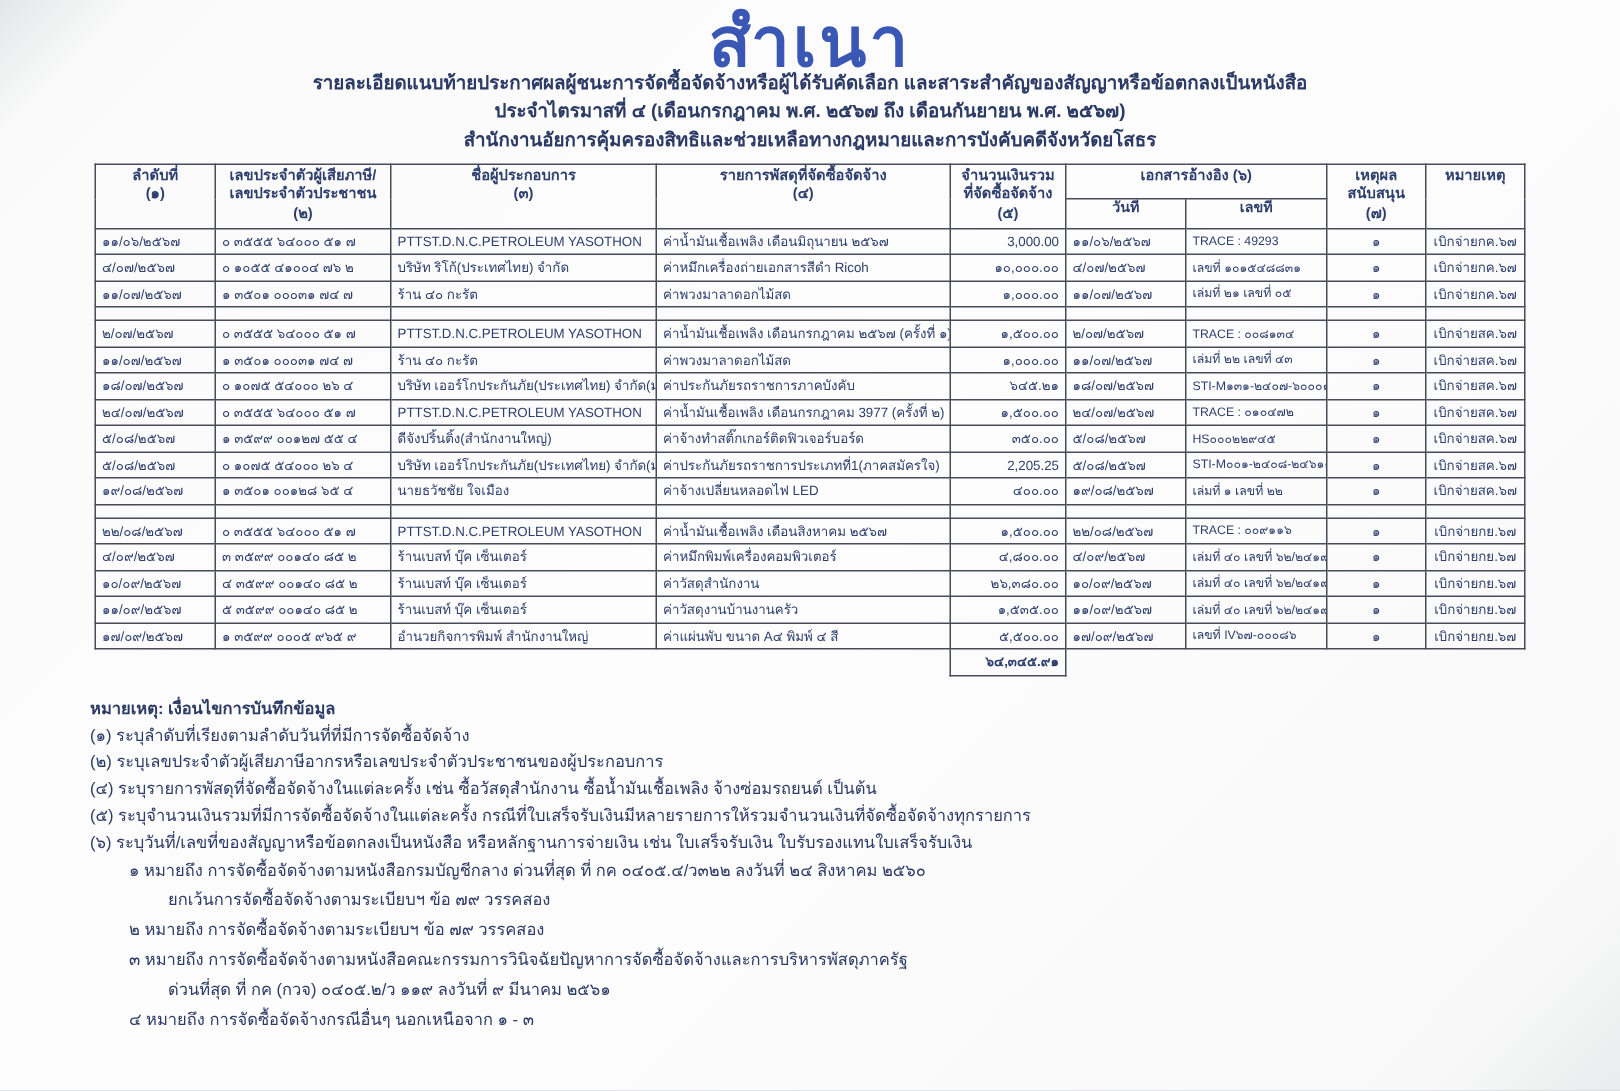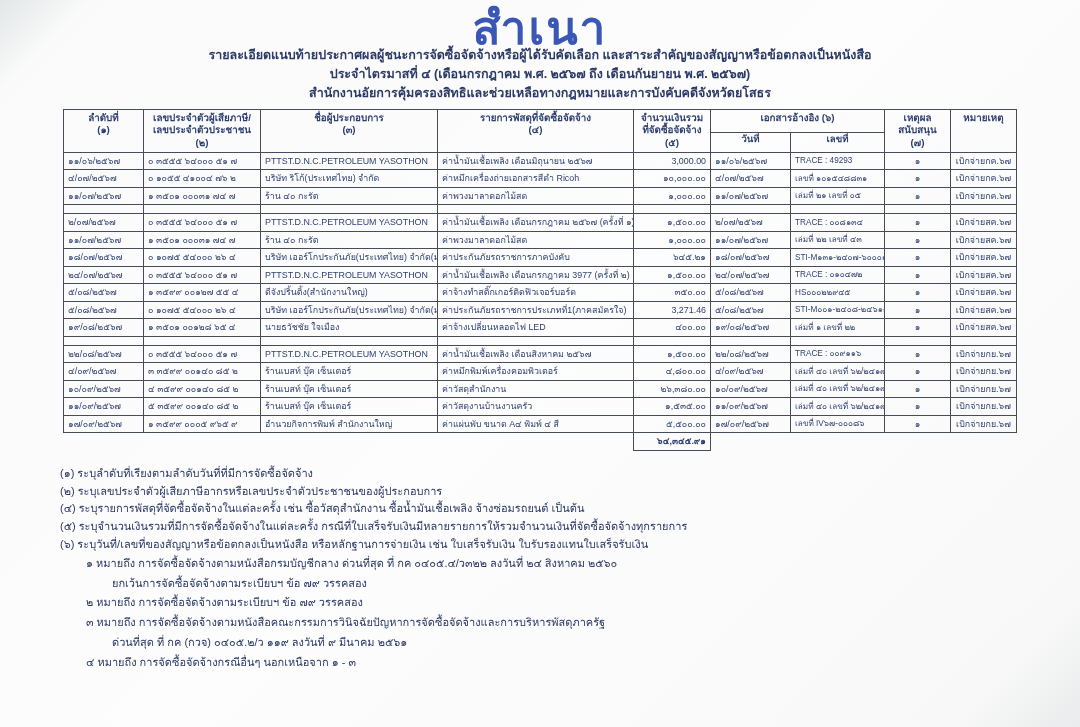--- a/index.html
+++ b/index.html
@@ -204,21 +204,21 @@
             <td>๕/๐๘/๒๕๖๗</td>
             <td class="refno">HS๐๐๐๒๒๙๔๕</td>
             <td class="ac">๑</td>
             <td class="ac">เบิกจ่ายสค.๖๗</td>
           </tr>
           <tr>
             <td>๕/๐๘/๒๕๖๗</td>
             <td>๐ ๑๐๗๕ ๕๔๐๐๐ ๒๖ ๔</td>
             <td>บริษัท เออร์โกประกันภัย(ประเทศไทย) จำกัด(มหาชน)</td>
             <td>ค่าประกันภัยรถราชการประเภทที่1(ภาคสมัครใจ)</td>
-            <td class="ar">3,271.46</td>
+            <td class="ar">2,205.25</td>
             <td>๕/๐๘/๒๕๖๗</td>
             <td class="refno">STI-M๐๐๑-๒๔๐๘-๒๔๖๑๑๔๕</td>
             <td class="ac">๑</td>
             <td class="ac">เบิกจ่ายสค.๖๗</td>
           </tr>
           <tr>
             <td>๑๙/๐๘/๒๕๖๗</td>
             <td>๑ ๓๕๐๑ ๐๐๑๒๘ ๖๕ ๔</td>
             <td>นายธวัชชัย  ใจเมือง</td>
             <td>ค่าจ้างเปลี่ยนหลอดไฟ LED</td>
@@ -303,20 +303,21 @@
             <td></td>
             <td></td>
             <td></td>
             <td></td>
           </tr>
         </tbody>
     </table>
   </div>
 
   <div class="notes">
+      <div class="note-line i1 b">หมายเหตุ: เงื่อนไขการบันทึกข้อมูล</div>
       <div class="note-line i1">(๑) ระบุลำดับที่เรียงตามลำดับวันที่ที่มีการจัดซื้อจัดจ้าง</div>
       <div class="note-line i1">(๒) ระบุเลขประจำตัวผู้เสียภาษีอากรหรือเลขประจำตัวประชาชนของผู้ประกอบการ</div>
       <div class="note-line i1">(๔) ระบุรายการพัสดุที่จัดซื้อจัดจ้างในแต่ละครั้ง เช่น ซื้อวัสดุสำนักงาน ซื้อน้ำมันเชื้อเพลิง จ้างซ่อมรถยนต์ เป็นต้น</div>
       <div class="note-line i1">(๕) ระบุจำนวนเงินรวมที่มีการจัดซื้อจัดจ้างในแต่ละครั้ง กรณีที่ใบเสร็จรับเงินมีหลายรายการให้รวมจำนวนเงินที่จัดซื้อจัดจ้างทุกรายการ</div>
       <div class="note-line i1">(๖) ระบุวันที่/เลขที่ของสัญญาหรือข้อตกลงเป็นหนังสือ หรือหลักฐานการจ่ายเงิน เช่น ใบเสร็จรับเงิน ใบรับรองแทนใบเสร็จรับเงิน</div>
       <div class="note-line i2">๑ หมายถึง การจัดซื้อจัดจ้างตามหนังสือกรมบัญชีกลาง ด่วนที่สุด ที่ กค ๐๔๐๕.๔/ว๓๒๒ ลงวันที่ ๒๔ สิงหาคม ๒๕๖๐</div>
       <div class="note-line i3">ยกเว้นการจัดซื้อจัดจ้างตามระเบียบฯ ข้อ ๗๙ วรรคสอง</div>
       <div class="note-line i2">๒ หมายถึง การจัดซื้อจัดจ้างตามระเบียบฯ ข้อ ๗๙ วรรคสอง</div>
       <div class="note-line i2">๓ หมายถึง การจัดซื้อจัดจ้างตามหนังสือคณะกรรมการวินิจฉัยปัญหาการจัดซื้อจัดจ้างและการบริหารพัสดุภาครัฐ</div>
       <div class="note-line i3">ด่วนที่สุด ที่ กค (กวจ) ๐๔๐๕.๒/ว ๑๑๙ ลงวันที่ ๙ มีนาคม ๒๕๖๑</div>

